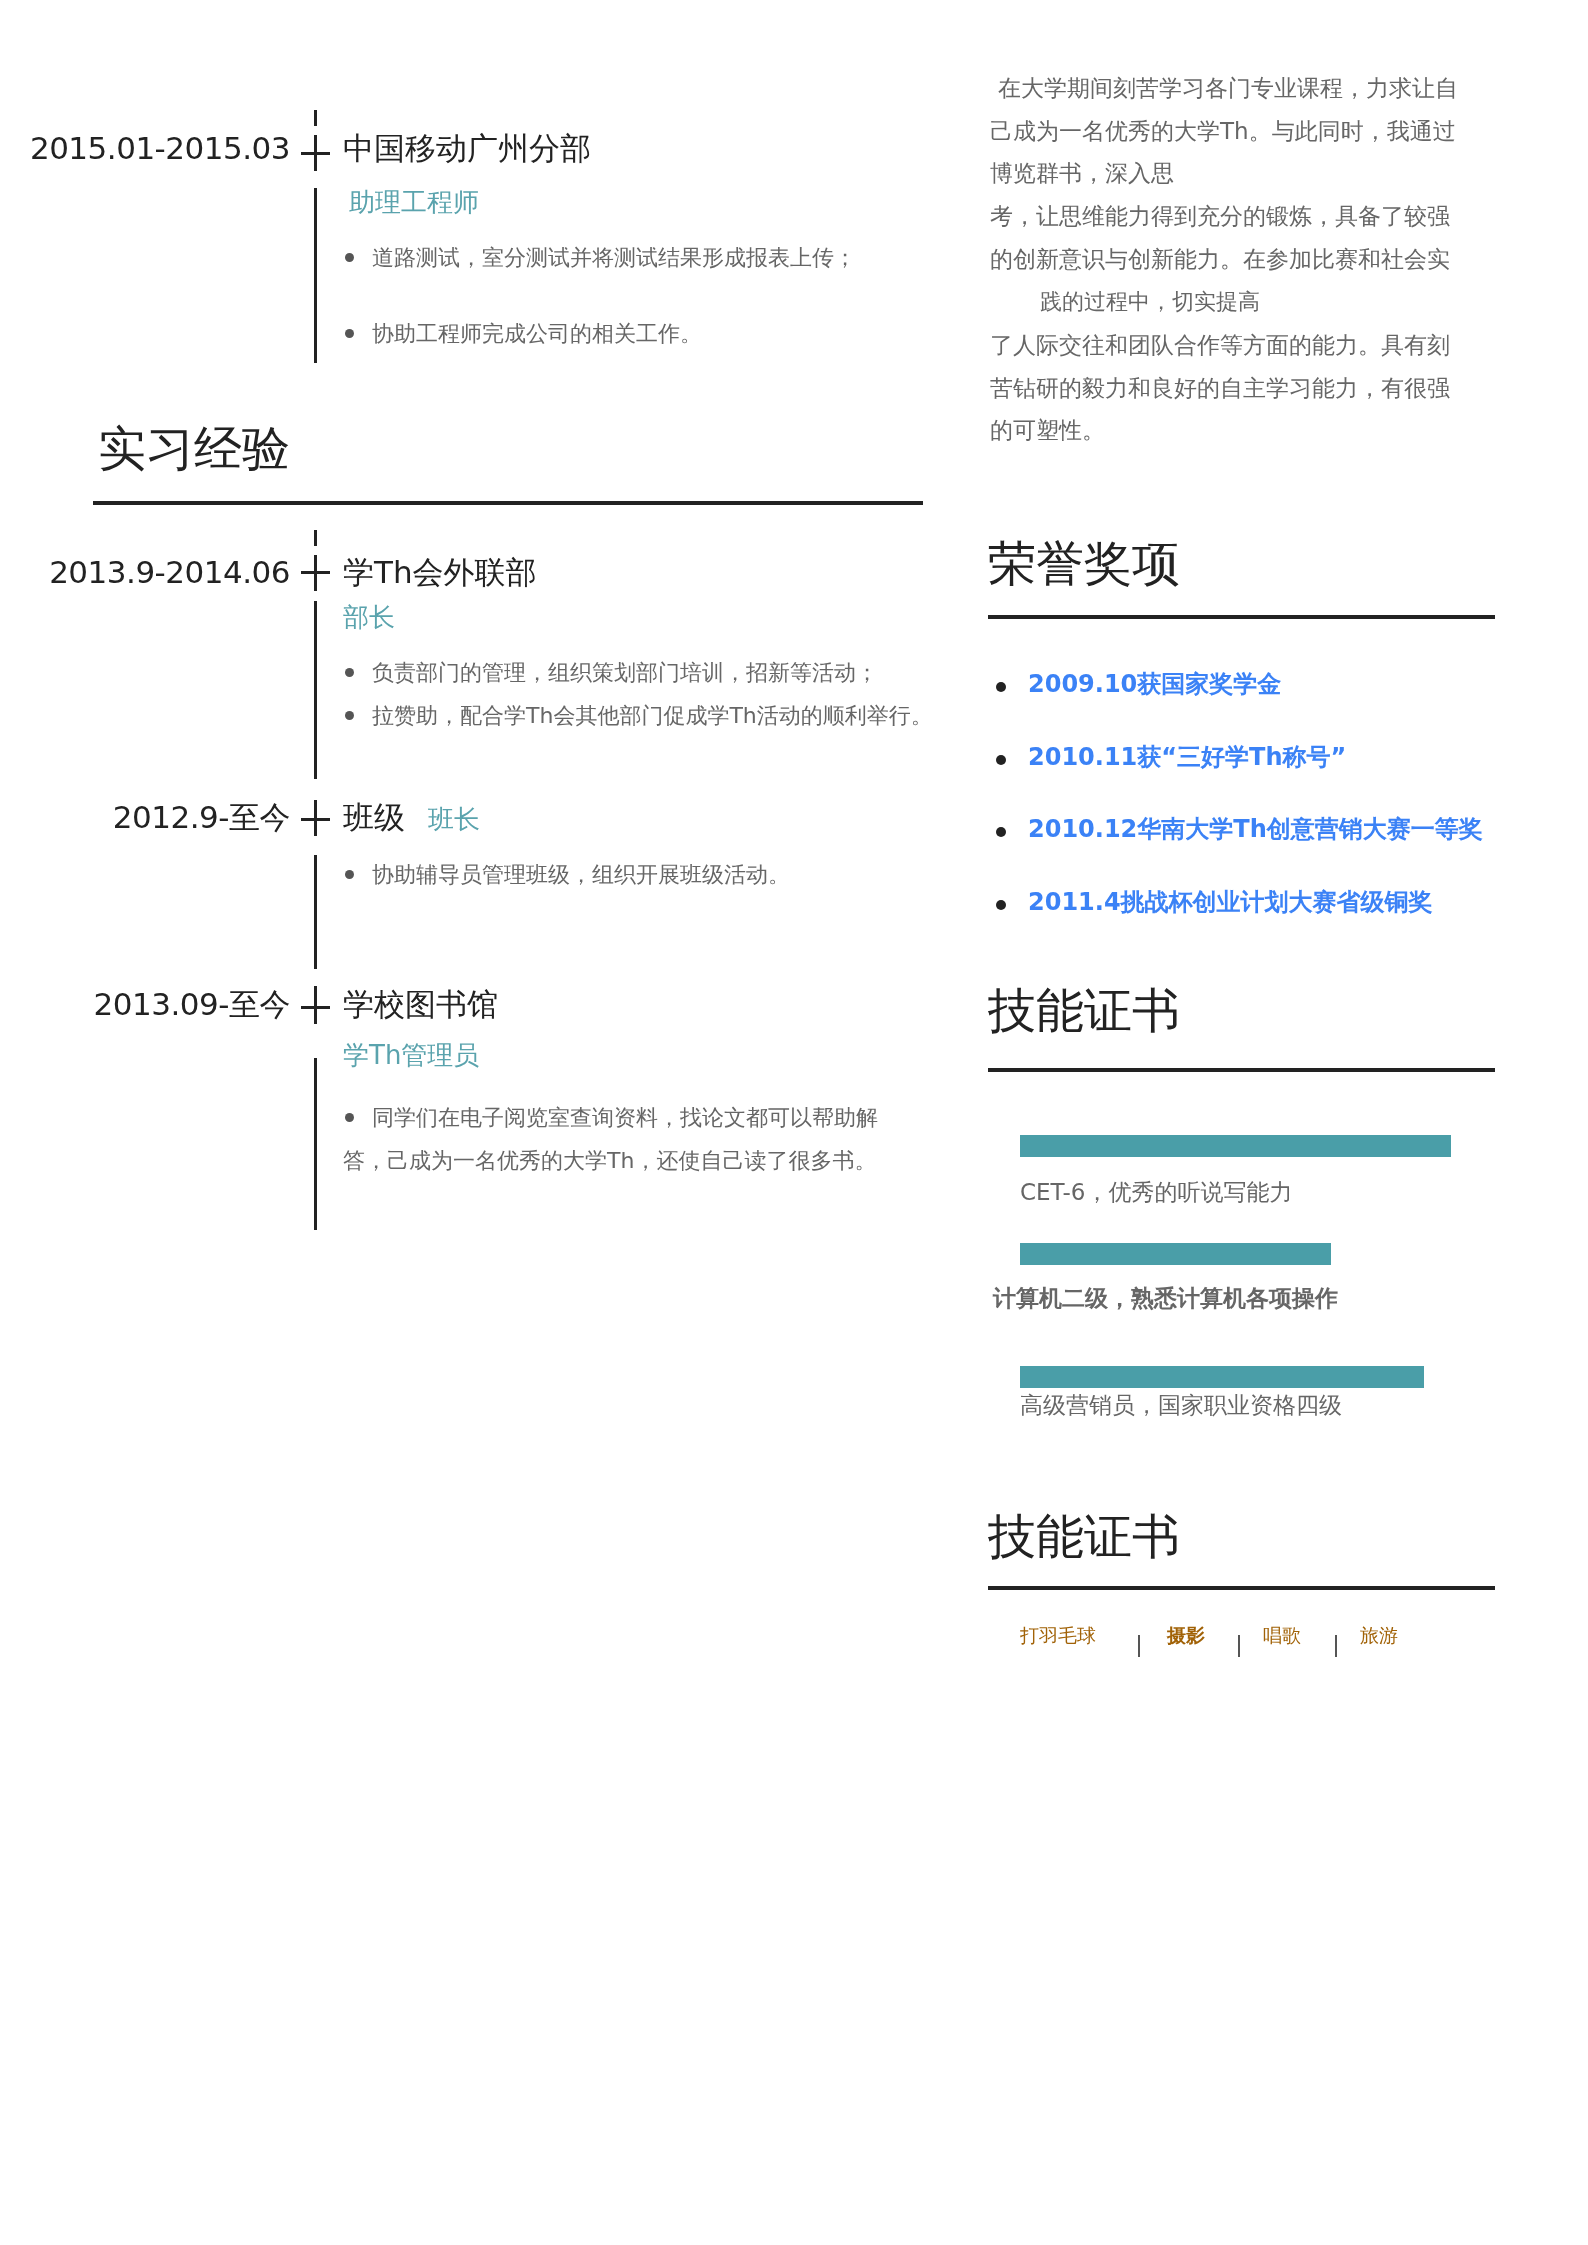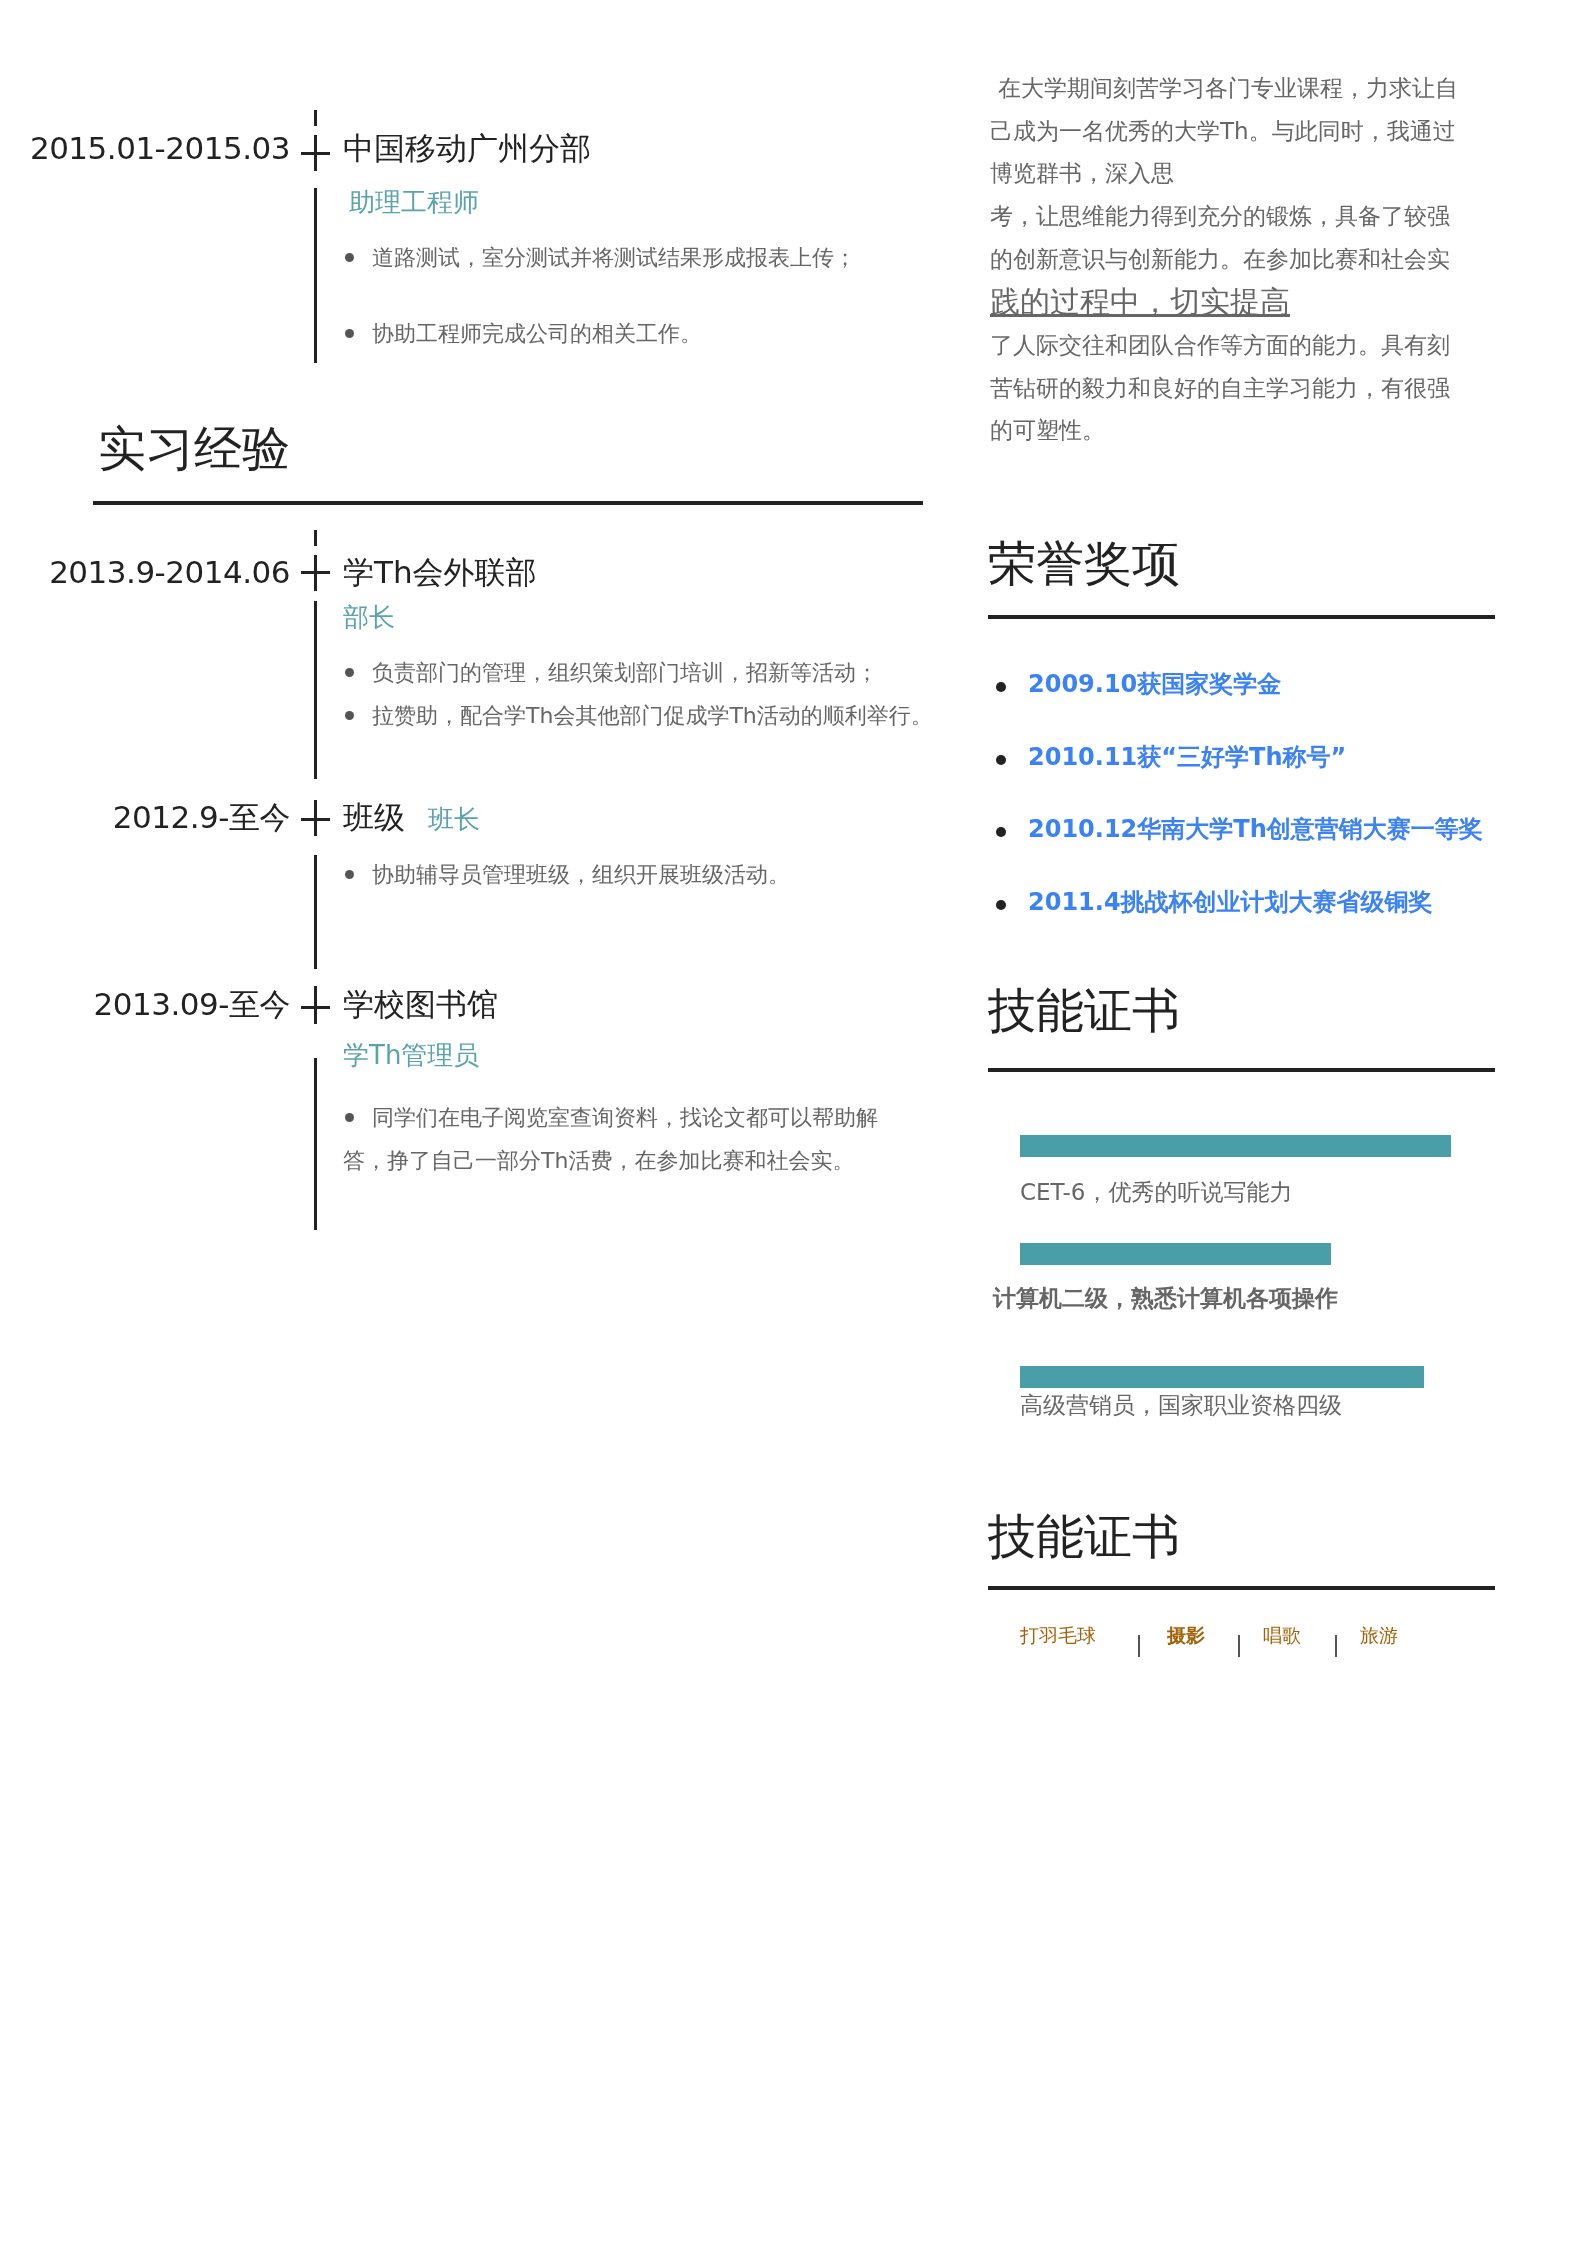--- a/index.html
+++ b/index.html
@@ -68,28 +68,28 @@
 
 <div class="vline" style="top:986px;height:38px;"></div>
 <div class="plus-h" style="top:1006px;"></div>
 <div class="abs date" style="top:984px;">2013.09-至今</div>
 <div class="abs org" style="left:343px;top:984px;">学校图书馆</div>
 <div class="abs role" style="left:343px;top:1038px;">学Th管理员</div>
 <div class="vline" style="top:1058px;height:172px;"></div>
 <div class="abs bullet" style="left:345px;top:1102px;">
   <span class="dot"></span><span>同学们在电子阅览室查询资料，找论文都可以帮助解</span>
 </div>
-<div class="abs bullet" style="left:343px;top:1145px;">答，挣了自己一部分Th活费，在参加比赛和社会实。</div>
+<div class="abs bullet" style="left:343px;top:1145px;">答，己成为一名优秀的大学Th，还使自己读了很多书。</div>
 
 <div class="abs bullet" style="left:990px;top:72px;font-size:23px;margin-left:8px;">在大学期间刻苦学习各门专业课程，力求让自</div>
 <div class="abs bullet" style="left:990px;top:115px;font-size:23px;">己成为一名优秀的大学Th。与此同时，我通过</div>
 <div class="abs bullet" style="left:990px;top:157px;font-size:23px;">博览群书，深入思</div>
 <div class="abs bullet" style="left:990px;top:200px;font-size:23px;">考，让思维能力得到充分的锻炼，具备了较强</div>
 <div class="abs bullet" style="left:990px;top:243px;font-size:23px;">的创新意识与创新能力。在参加比赛和社会实</div>
-<div class="abs bullet" style="left:990px;top:286px;font-size:30px;text-decoration:underline;">践的过程中，切实提高</div>
+<div class="abs bullet" style="left:1040px;top:286px;font-size:22px;">践的过程中，切实提高</div>
 <div class="abs bullet" style="left:990px;top:329px;font-size:23px;">了人际交往和团队合作等方面的能力。具有刻</div>
 <div class="abs bullet" style="left:990px;top:372px;font-size:23px;">苦钻研的毅力和良好的自主学习能力，有很强</div>
 <div class="abs bullet" style="left:990px;top:414px;font-size:23px;">的可塑性。</div>
 
 <div class="abs sec-title" style="left:988px;top:535px;">荣誉奖项</div>
 <div class="hr" style="left:988px;width:507px;top:615px;"></div>
 <div class="abs honor" style="left:996px;top:668px;"><span class="hdot"></span><span>2009.10获国家奖学金</span></div>
 <div class="abs honor" style="left:996px;top:741px;"><span class="hdot"></span><span>2010.11获“三好学Th称号”</span></div>
 <div class="abs honor" style="left:996px;top:813px;"><span class="hdot"></span><span>2010.12华南大学Th创意营销大赛一等奖</span></div>
 <div class="abs honor" style="left:996px;top:886px;"><span class="hdot"></span><span>2011.4挑战杯创业计划大赛省级铜奖</span></div>

